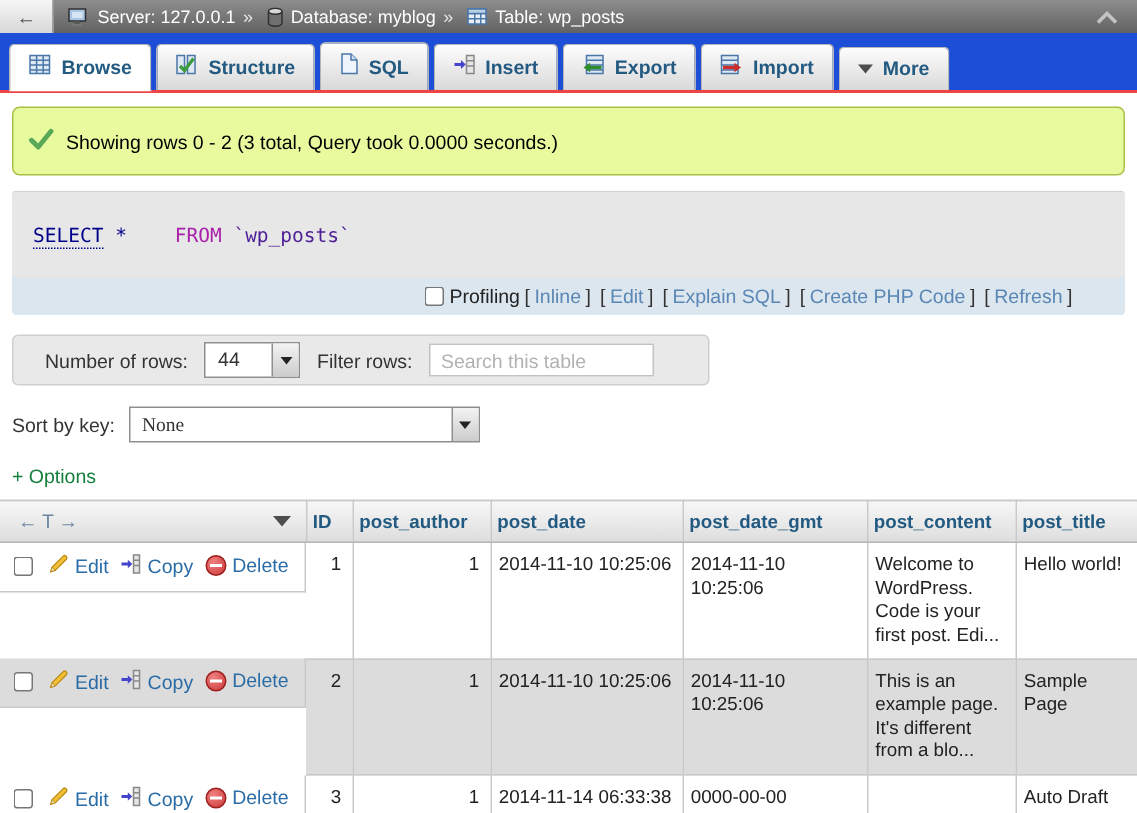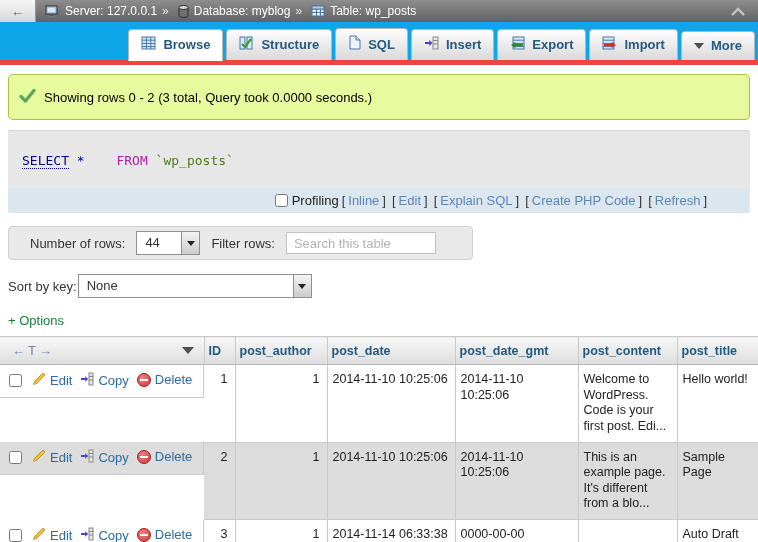--- a/index.html
+++ b/index.html
@@ -11,61 +11,61 @@
           color:#fff;font-size:12px;gap:5px;}
   .back-btn{width:36px;height:22px;background:linear-gradient(#f6f6f6,#d7d7d7);border:none;
             border-right:1px solid #979797;color:#555;font-size:13px;cursor:pointer;padding:0;}
   .crumb{color:#fff;text-decoration:none;cursor:pointer;}
   .sep{color:#e8e8e8;}
   .cicon{display:inline-flex;align-items:center;margin-left:4px;}
   .collapse{margin-left:auto;margin-right:12px;cursor:pointer;display:inline-flex;}
 
   
   .tabs{display:flex;align-items:flex-end;height:34px;padding:4px 0 0 6px;
-        border-bottom:5px solid #ef4444;background:#0ea5e9;justify-content:flex-end;}
+        border-bottom:2px solid #ef4444;background:#1d4ed8;}
   .tab{display:inline-flex;align-items:center;gap:7px;padding:6px 12px 7px;cursor:pointer;
        border:1px solid #b5b5b5;border-bottom:none;border-radius:4px 4px 0 0;margin-right:3px;
        background:linear-gradient(#fdfdfd,#d9d9d9);color:#235a81;font-weight:bold;font-size:13px;}
   .tab.active{background:#fff;border-bottom:1px solid #fff;margin-bottom:-1px;}
   .caret-down{width:0;height:0;border-left:5px solid transparent;border-right:5px solid transparent;
               border-top:6px solid #4d4d4d;}
 
   
   .msg{margin:9px 8px;background:#e7fa9d;border:1px solid #a9c046;border-radius:5px;
        padding:13px 10px;font-size:13px;display:flex;align-items:center;gap:8px;color:#000;}
 
   
   .querybox{margin:10px 8px 0;background:#e7e7e7;border-radius:3px;border-top:1px solid #d2d2d2;overflow:hidden;}
   .sql{padding:22px 14px 20px;font-family:"DejaVu Sans Mono",monospace;font-size:13px;white-space:pre;}
   .sql .kw{color:#00008b;border-bottom:1px dotted #00008b;}
   .sql .st{color:#00008b;}
   .sql .fr{color:#aa22aa;margin-left:24px;}
-  .sql .ident{color:#4d7c0f;}
-  .profbar{background:#dce6ee;padding:5px 40px 5px 5px;display:flex;justify-content:flex-end;
+  .sql .ident{color:#4c1d95;}
+  .profbar{background:#dce6ee;padding:5px 32px 5px 5px;display:flex;justify-content:flex-end;
            align-items:center;font-size:13px;color:#222;}
   .profbar input{margin:0 4px 0 0;}
   .br{margin:0 3px;color:#333;}
   .plink{color:#5a87b5;text-decoration:none;cursor:pointer;}
 
   
   .rowsbar{margin:13px 8px 0;width:465px;box-sizing:border-box;background:#e9e9e9;
            border:1px solid #cfcfcf;border-radius:4px;height:34px;display:flex;align-items:center;
            gap:11px;padding-left:21px;font-size:13px;color:#333;}
   .fsel{display:inline-flex;align-items:stretch;border:1px solid #8f8f8f;background:#fff;height:22px;cursor:pointer;}
   .fval{padding:3px 8px 0;font-size:13px;}
   .fsel.small .fval{width:28px;}
-  .fsel.wide .fval{width:198px;}
+  .fsel.wide .fval{width:198px;font-family:Liberation Serif, serif;}
   .fbtn{width:17px;background:linear-gradient(#f3f3f3,#cccccc);border-left:1px solid #8f8f8f;
         display:flex;align-items:center;justify-content:center;}
   .fbtn .caret-down{border-top-color:#222;border-left-width:4px;border-right-width:4px;border-top-width:5px;}
   .filter-input{width:150px;height:22px;box-sizing:border-box;border:1px solid #c2c2c2;
                 padding:0 7px;font-size:13px;color:#333;font-family:"Liberation Sans",sans-serif;}
   .filter-input::placeholder{color:#b2b2b2;}
 
-  .sortrow{margin:14px 0 0 8px;display:flex;align-items:center;gap:1px;font-size:13px;color:#333;}
+  .sortrow{margin:14px 0 0 8px;display:flex;align-items:center;gap:9px;font-size:13px;color:#333;}
   .options{display:inline-block;margin:15px 0 8px 8px;color:#15803d;font-size:13px;text-decoration:none;cursor:pointer;}
 
   
   table.grid{border-collapse:collapse;table-layout:fixed;width:758px;font-size:12.5px;}
   .grid th,.grid td{border-right:1px solid #c9c9c9;}
   .grid th:last-child,.grid td:last-child{border-right:none;}
   .grid thead th{background:linear-gradient(#f7f7f7,#dddddd);border-top:1px solid #c9c9c9;
                  border-bottom:1px solid #b5b5b5;color:#235a81;font-weight:bold;text-align:left;
                  padding:6px 4px;cursor:pointer;}
   .grid thead th.act-h{cursor:default;}

